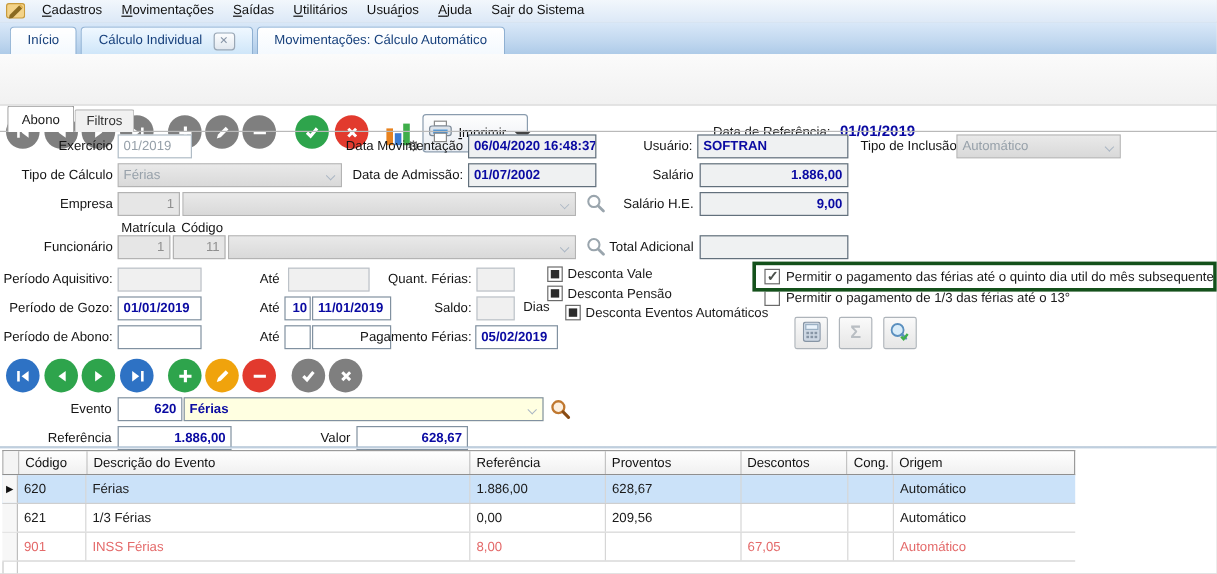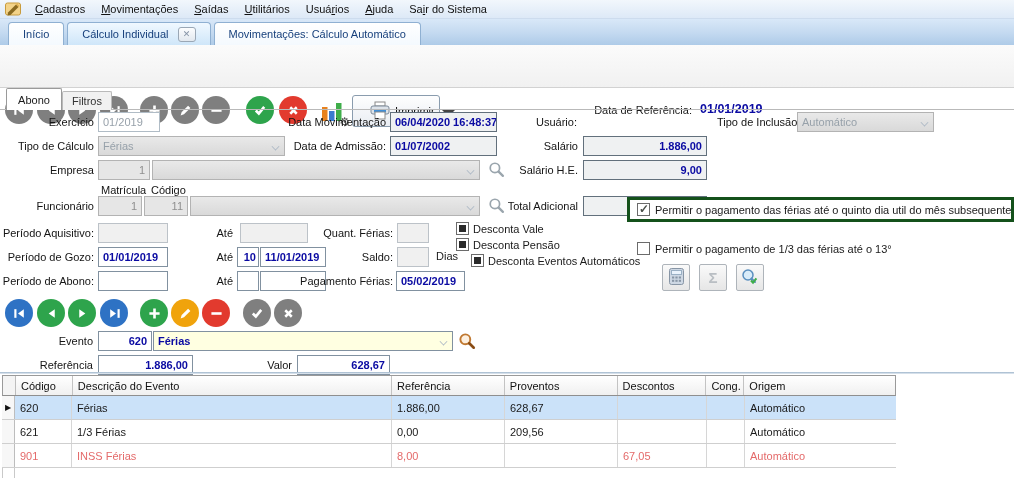--- a/index.html
+++ b/index.html
@@ -36,21 +36,21 @@
   .c-gray   { background:#7f7f7f; }
   .c-green  { background:#2ea44c; }
   .c-red    { background:#e23a2e; }
   .c-blue   { background:#2e72c4; }
   .c-orange { background:#f0a30c; }
   .chart-btn { position:absolute; left:318px; top:53px; width:30px; height:28px; background:none; border:none; cursor:pointer; }
   .gear-glyph { position:absolute; right:-2px; bottom:-3px; font-size:12px; color:#555; }
   .print-btn { position:absolute; left:352px; top:50px; width:88px; height:32px;
                border:1px solid #8a9cae; border-radius:3px;
                background:linear-gradient(#fefefe,#e9edf3); display:flex; align-items:center;
-               padding:0 16px; cursor:pointer; font-size:11px; color:#111; }
+               padding:0 3px; cursor:pointer; font-size:11px; color:#111; }
   .print-btn .cap { margin-left:4px; }
   .print-btn .cap u { text-decoration:underline; }
   .print-caret { margin-left:7px; padding-left:5px; border-left:1px solid #b8c2cc;
                  width:0; height:0; border-top:4px solid #444; border-left:4px solid transparent;
                  border-right:4px solid transparent; align-self:center; margin-top:2px; }
   .dataref-lbl { position:absolute; left:560px; top:59px; width:132px; text-align:right; font-size:11px; }
   .dataref-val { position:absolute; left:700px; top:57px; font-size:12.5px; font-weight:bold; color:#0a0aa2; }
 
   
   .subtabs { position:absolute; left:0; top:88px; width:1014px; height:22px; }
@@ -77,21 +77,21 @@
   .chev { position:absolute; right:4px; top:50%; margin-top:-3px; width:8px; height:6px; }
   .chev::before { content:""; position:absolute; left:0; top:0; width:6px; height:6px;
                   border-right:1.6px solid #aab6c4; border-bottom:1.6px solid #aab6c4;
                   transform:rotate(45deg) scale(.8); }
   .mag { position:absolute; width:18px; height:18px; background:none; border:none; padding:0; cursor:pointer; }
 
   .cb { position:absolute; width:13px; height:13px; background:#fff; border:1px solid #6b6b6b; cursor:pointer; }
   .cb[data-state="filled"]::after { content:""; position:absolute; left:2px; top:2px; right:2px; bottom:2px; background:#2b2b2b; }
   .cb[data-state="checked"]::after { content:"\2713"; position:absolute; left:1px; top:-2px; font-size:12px; font-weight:bold; color:#4a4f4a; }
   .cb-lbl { position:absolute; font-size:11px; white-space:nowrap; }
-  .hl-green { position:absolute; left:627px; top:197px; width:387px; height:25px;
+  .hl-green { position:absolute; left:627px; top:218px; width:387px; height:25px;
               border:3px solid #14511b; background:#fff; z-index:3; }
 
   .sq-btn { position:absolute; width:28px; height:27px; border:1px solid #aeb4ba; border-radius:2px;
             background:linear-gradient(#fafafa,#e6e6e6); display:flex; align-items:center;
             justify-content:center; cursor:pointer; }
   .sigma { font-size:15px; font-weight:bold; color:#b9bec3; }
 
   
   
   .grid-sep { position:absolute; left:0; top:372px; width:1014px; height:2px;
@@ -219,20 +219,21 @@
     <div class="rule"></div>
     <div class="subtab active">Abono</div>
     <div class="subtab idle">Filtros</div>
   </div>
 
   <span class="lbl" style="left:0;top:116px;width:94px">Exercício</span>
   <div class="box ghost" style="left:98px;top:112px;width:62px">01/2019</div>
   <span class="lbl" style="left:280px;top:116px;width:106px">Data Movimentação</span>
   <div class="box ro" style="left:390px;top:112px;width:107px">06/04/2020 16:48:37</div>
   <span class="lbl" style="left:460px;top:116px;width:117px">Usuário:</span>
+  <div class="box ro" style="left:581px;top:112px;width:126px">SOFTRAN</div>
   <span class="lbl left" style="left:717px;top:116px">Tipo de Inclusão</span>
   <div class="box combo" style="left:797px;top:112px;width:137px">
     <span>Automático</span>
       <span class="chev"></span>
   </div>
 
   <span class="lbl" style="left:0;top:140px;width:94px">Tipo de Cálculo</span>
   <div class="box combo" style="left:98px;top:136px;width:187px">
     <span>Férias</span>
       <span class="chev"></span>

